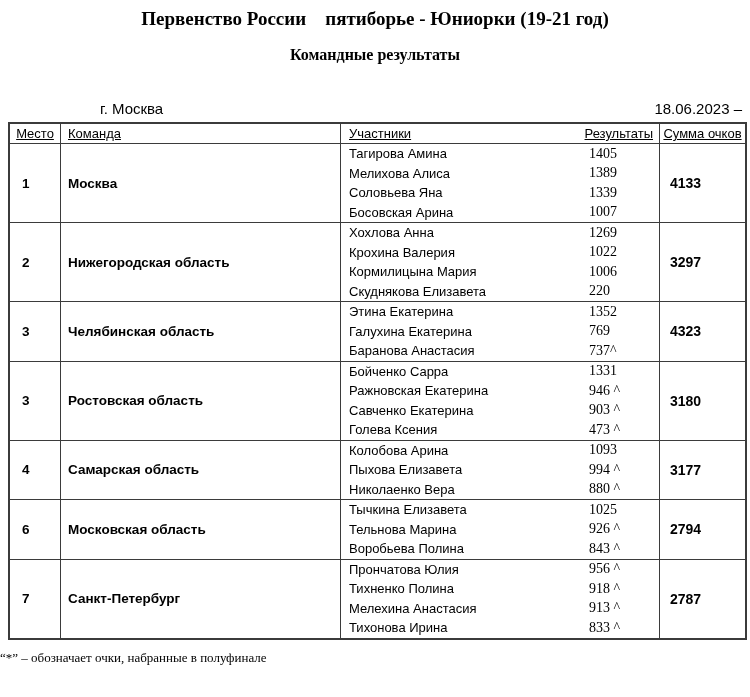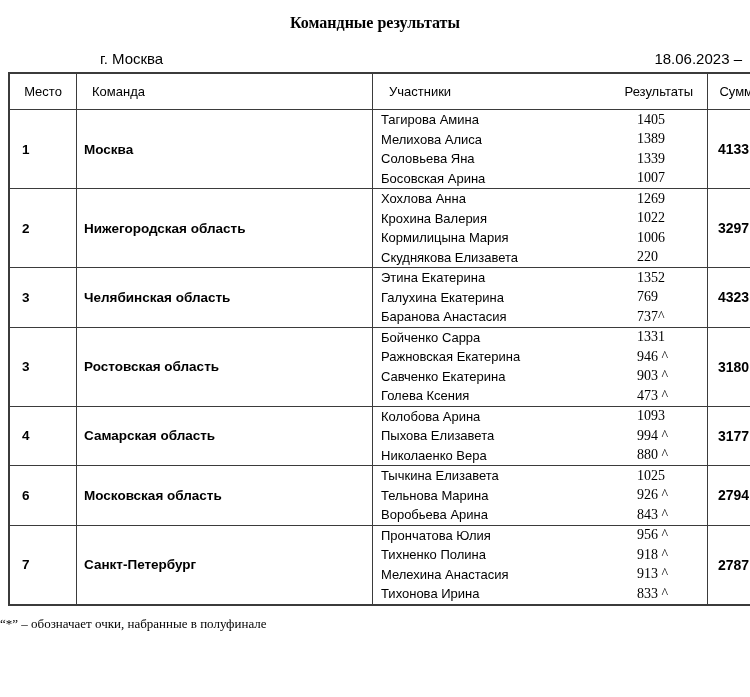--- a/index.html
+++ b/index.html
@@ -27,21 +27,21 @@
   }
   .doc-subtitle {
     margin-top: 12px;
     text-align: center;
     font-family: "Liberation Serif", serif;
     font-weight: bold;
     font-size: 16px;
     line-height: 22px;
   }
   .meta-row {
-    margin-top: 16px;
+    margin-top: 34px;
     display: flex;
     justify-content: space-between;
     align-items: flex-end;
     padding-left: 100px;
     padding-right: 8px;
     font-size: 15px;
     line-height: 17px;
   }
   .date-end {
     text-align: center;
@@ -62,23 +62,24 @@
     border-width: 2px;
   }
   th.col-place   { width: 50px; }
   th.col-team    { width: 279px; }
   th.col-part    { width: 318px; }
   th.col-total   { width: 85px; }
   table.results th {
     font-weight: normal;
     font-size: 13px;
     height: 19px;
-    padding: 8px;
+    padding: 0;
     text-align: left;
     vertical-align: middle;
+    text-decoration: underline;
   }
   th .hdr-place { display: block; text-align: center; }
   th .hdr-team  { display: block; padding-left: 7px; }
   th .hdr-split { display: flex; justify-content: space-between; }
   th .hdr-split .h-left  { padding-left: 8px; }
   th .hdr-split .h-right { padding-right: 6px; }
   th .hdr-total { display: block; text-align: center; }
   td {
     padding: 0;
     vertical-align: middle;
@@ -121,20 +122,21 @@
     font-family: "Liberation Serif", serif;
     font-size: 13px;
     line-height: 14.5px;
   }
 </style>
 </head>
 <body>
 
 <div class="page">
 
+  <div class="doc-title">Первенство России    пятиборье - Юниорки (19-21 год)</div>
   <div class="doc-subtitle">Командные результаты</div>
 
   <div class="meta-row">
     <span>г. Москва</span>
     <span>18.06.2023 –</span>
   </div>
 
   <table class="results">
     <thead>
       <tr>
@@ -269,21 +271,21 @@
           <td class="cell-part">
             <div class="pline">
               <span class="pname">Тычкина Елизавета</span>
               <span class="pres">1025</span>
             </div>
             <div class="pline">
               <span class="pname">Тельнова Марина</span>
               <span class="pres">926 ^</span>
             </div>
             <div class="pline">
-              <span class="pname">Воробьева Арина</span>
+              <span class="pname">Воробьева Полина</span>
               <span class="pres">843 ^</span>
             </div>
           </td>
           <td class="cell-total">2794</td>
         </tr>
         <tr>
           <td class="cell-place">7</td>
           <td class="cell-team">Санкт-Петербург</td>
           <td class="cell-part">
             <div class="pline">

